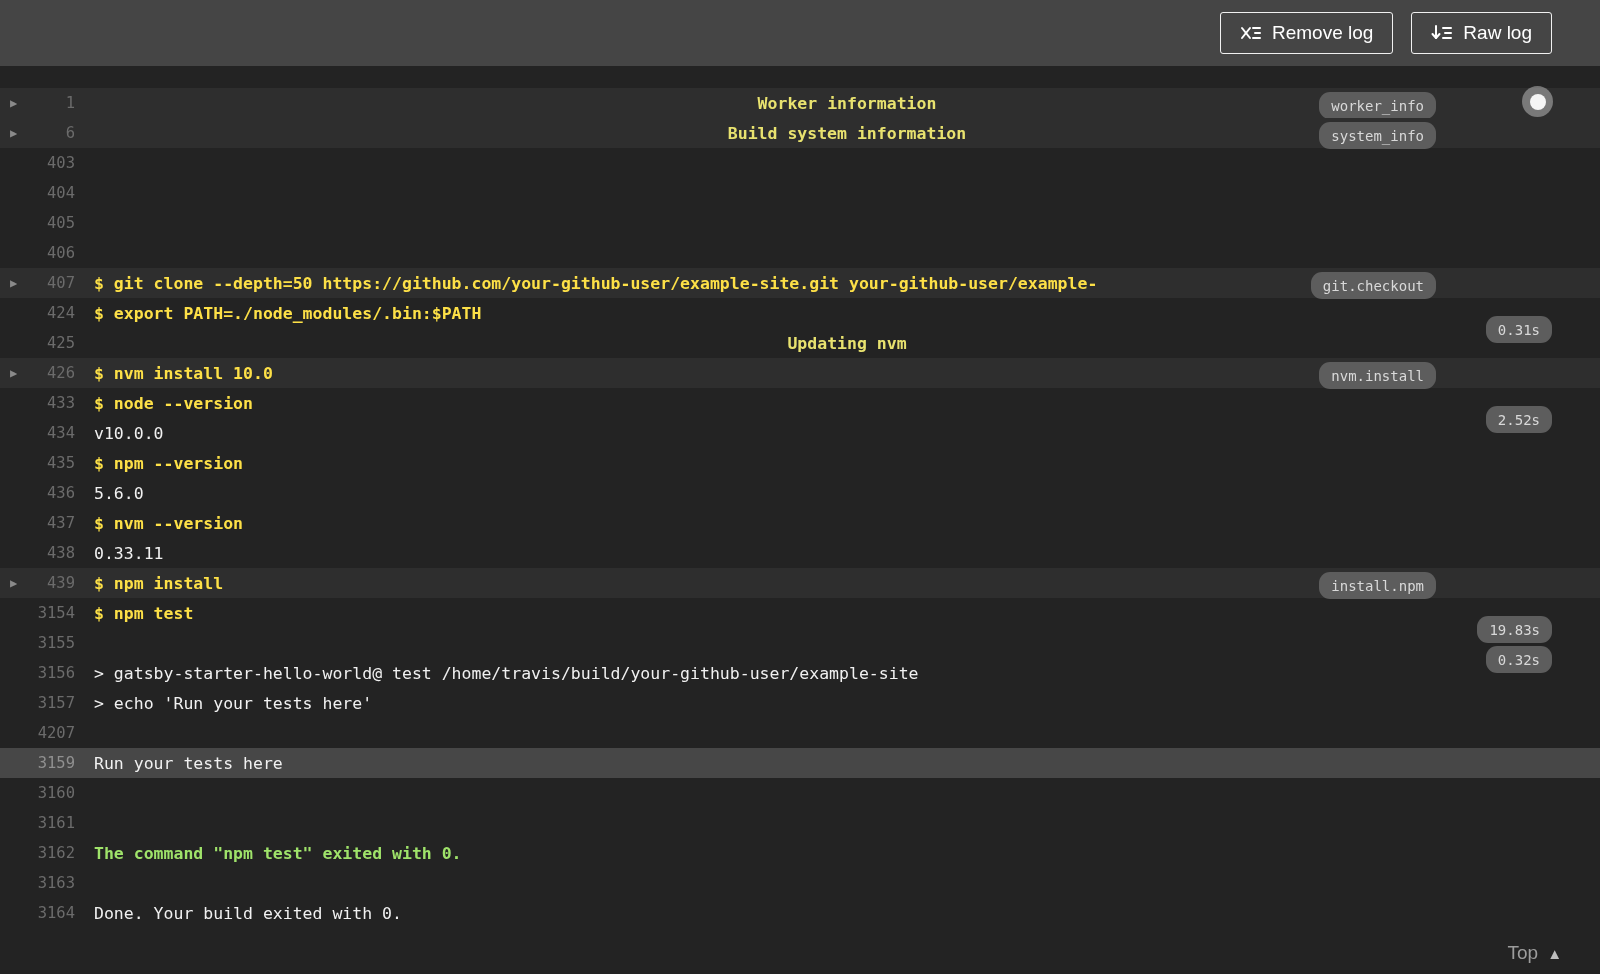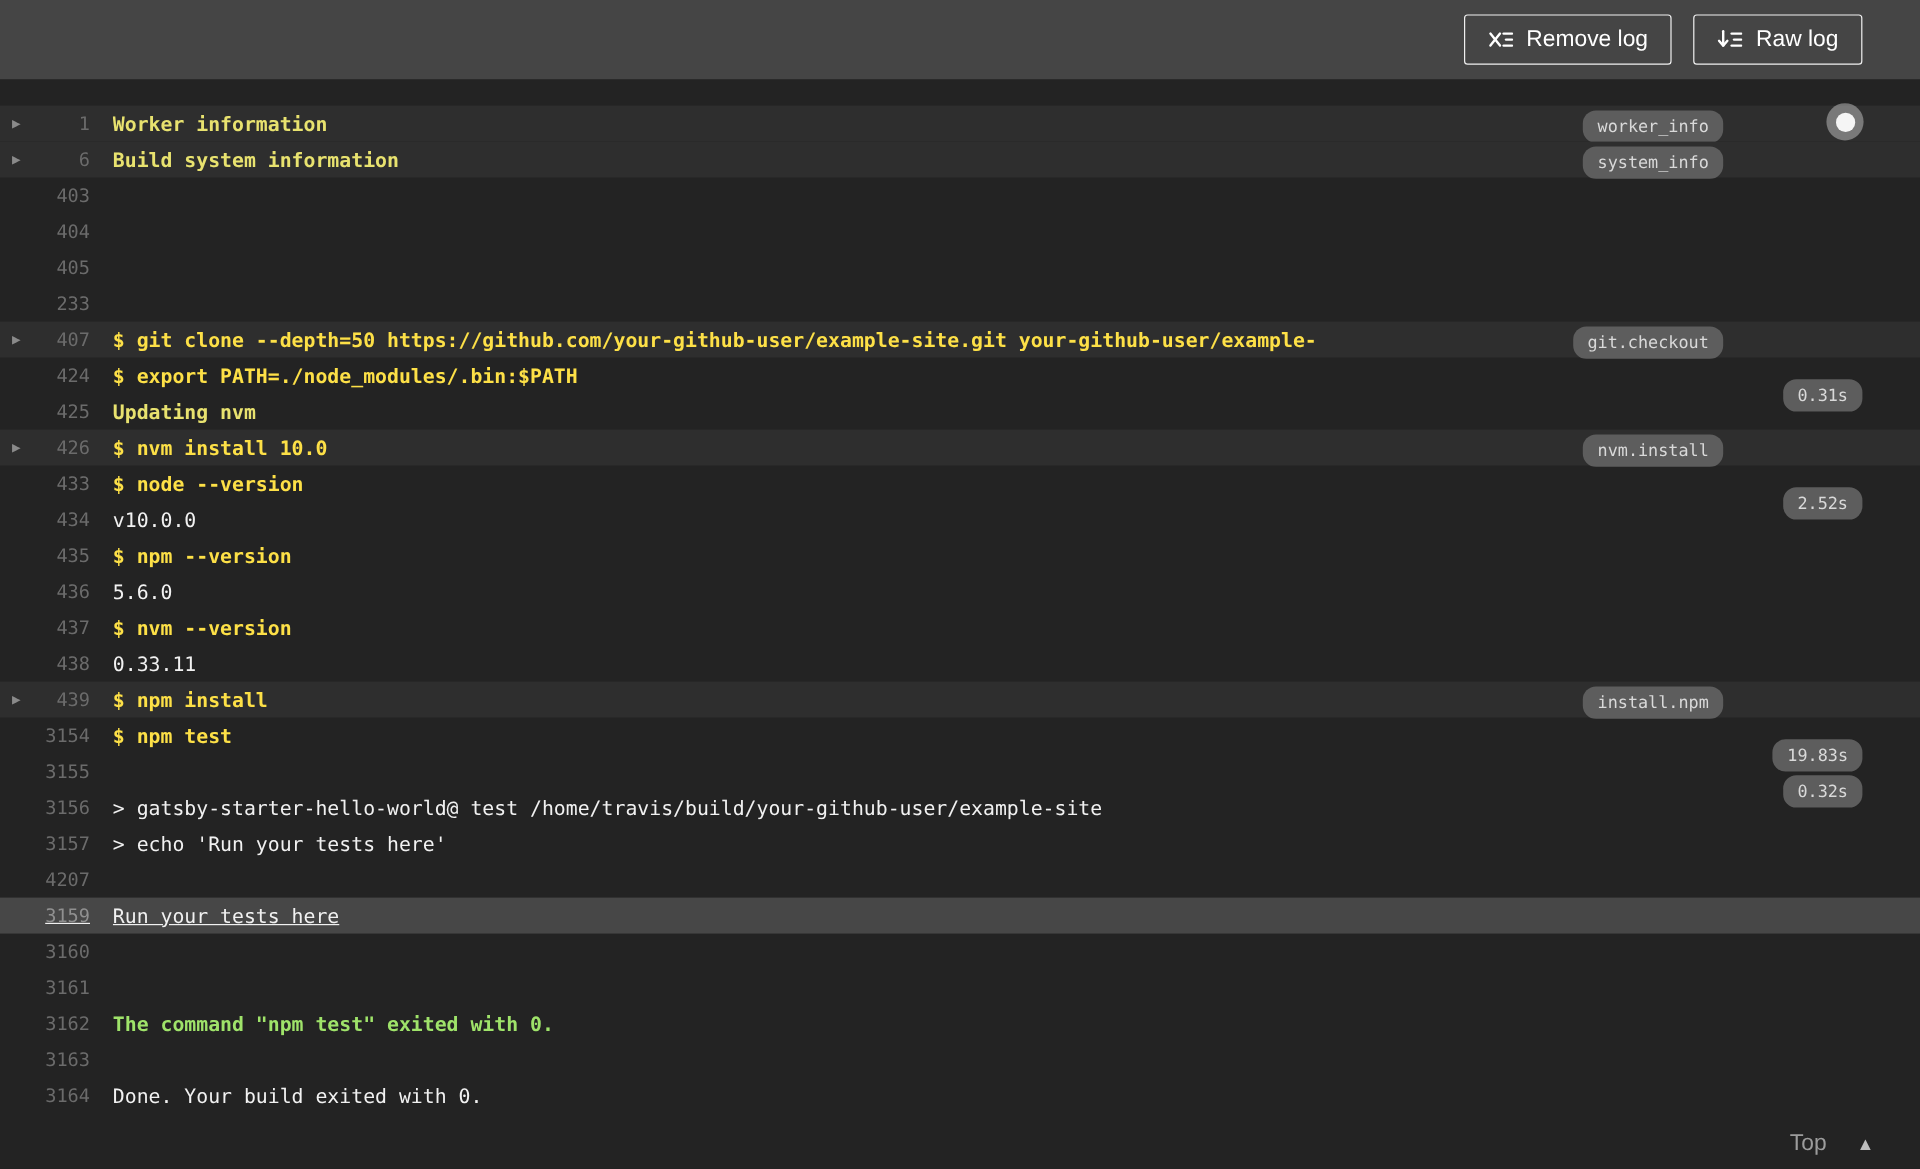--- a/index.html
+++ b/index.html
@@ -44,21 +44,21 @@
   .row {
     position: relative;
     height: 30px;
     display: flex;
     align-items: center;
     font-size: 16.5px;
     color: var(--text, #f1f1f1);
     white-space: pre;
   }
   .row.fold-row { background: var(--fold_row_bg, #2e2e2e); }
-  .row.highlight { background: var(--highlight_row_bg, #474747); text-decoration: underline; }
+  .row.highlight { background: var(--highlight_row_bg, #474747); }
   .row .arrow {
     position: absolute;
     left: 10px; top: 0;
     height: 30px;
     display: flex; align-items: center;
     color: #8a8a8a;
     font-size: 12px;
     cursor: pointer;
   }
   .row .num {
@@ -69,21 +69,21 @@
     font-size: 15.5px;
     cursor: pointer;
   }
   .row.highlight .num { color: #909090; }
   .row .text {
     margin-left: 19px;
     flex: 1 1 auto;
     min-width: 0;
     overflow: hidden;
   }
-  .row .text.style-header  { color: var(--yellow, #e8e26f); font-weight: bold; }
+  .row .text.style-header  { color: var(--yellow, #e8e26f); font-weight: bold; text-align: center; }
   .row .text.style-success { color: var(--green, #9fe36a);  font-weight: bold; }
   .row .text.style-command { color: #fde047; font-weight: bold; }
 
   .pill {
     position: absolute;
     top: 4px;
     height: 27px;
     display: flex; align-items: center;
     background: var(--pill_bg, #5d5d5d);
     color: var(--pill_text, #d9d9d9);
@@ -110,21 +110,21 @@
     left: 7.5px; top: 7.5px;
     width: 16px; height: 16px;
     border-radius: 50%;
     background: #f5f5f5;
   }
 
   
   .to-top {
     position: absolute;
     right: 38px; bottom: 10px;
-    display: flex; align-items: center; gap: 25px;
+    display: flex; align-items: center; gap: 9px;
     color: #9c9c9c;
     font-family: "Liberation Sans", sans-serif;
     font-size: 19px;
     cursor: pointer;
   }
   .to-top .tri { color: #bdbdbd; font-size: 15px; }
 </style>
 </head>
 <body>
 
@@ -186,21 +186,21 @@
   </div>
       <div class="row">
     
     <span class="num">405</span>
     <span class="text"></span>
     
     
   </div>
       <div class="row">
     
-    <span class="num">233</span>
+    <span class="num">406</span>
     <span class="text"></span>
     
     
   </div>
       <div class="row fold-row">
     <span class="arrow">▶</span>
     <span class="num">407</span>
     <span class="text style-command">$ git clone --depth=50 https://github.com/your-github-user/example-site.git your-github-user/example-</span>
     <span class="pill tag">git.checkout</span>
     <span class="pill dur">0.31s</span>

